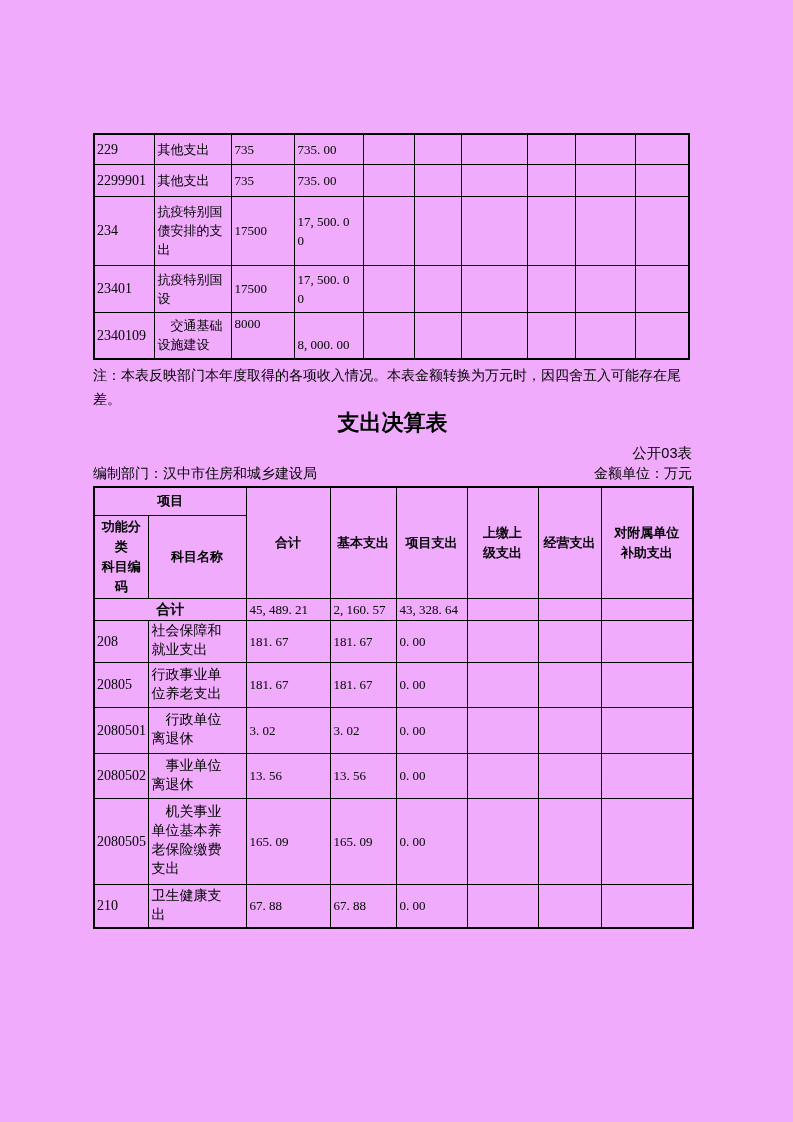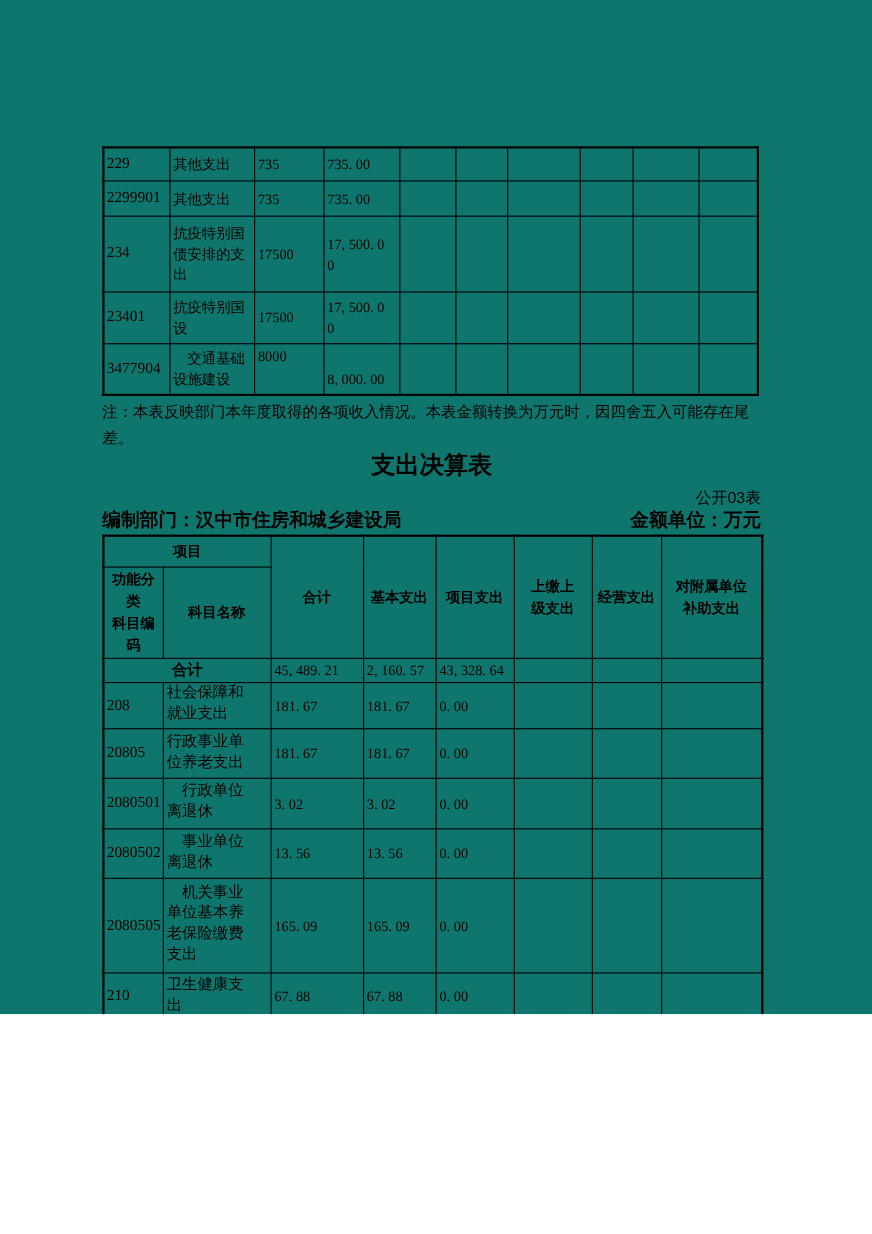--- a/index.html
+++ b/index.html
@@ -1,19 +1,19 @@
 <!DOCTYPE html>
 <html><head>
 <meta charset="utf-8">
 <style>
   html,body{margin:0;padding:0;background:#ffffff;}
   .page{
     position:relative;
-    width:793px;height:922px;
-    background:#0f766e;color:#000;
+    width:793px;height:1122px;
+    background:#f0abfc;color:#000;
     font-family:"Liberation Serif","DejaVu Serif",serif;
     overflow:hidden;
   }
   table{border-collapse:collapse;table-layout:fixed;}
   .t1{width:595px;margin:133px 0 0 93px;border:2px solid #000;}
   .t2{width:599px;margin:4px 0 0 93px;border:2px solid #000;}
   td{
     border:1px solid #000;
     padding:1px 3px;
     vertical-align:middle;
@@ -51,21 +51,21 @@
   .pubno{
     margin:10px 0 0 93px;width:599px;
     text-align:right;
     font-family:"Liberation Sans","DejaVu Sans",sans-serif;
     font-weight:normal;font-size:14.5px;line-height:18px;
   }
   .meta{
     margin:2px 0 0 93px;width:599px;
     display:flex;justify-content:space-between;
     font-family:"Liberation Sans","DejaVu Sans",sans-serif;
-    font-weight:bold;font-size:17px;line-height:18px;
+    font-weight:normal;font-size:14px;line-height:18px;
   }
 </style>
 </head>
 <body>
 
 <div class="page">
 
   <table class="t1">
     <colgroup>
       <col style="width:60px">
@@ -127,21 +127,21 @@
       <td class="num">17, 500. 0
 0</td>
       <td></td>
           <td></td>
           <td></td>
           <td></td>
           <td></td>
           <td></td>
     </tr>
     <tr style="height:47px">
-      <td class="code">3477904</td>
+      <td class="code">2340109</td>
       <td class="name">　交通基础
 设施建设</td>
       <td class="num vtop">8000</td>
       <td class="num">
 8, 000. 00</td>
       <td></td>
           <td></td>
           <td></td>
           <td></td>
           <td></td>

